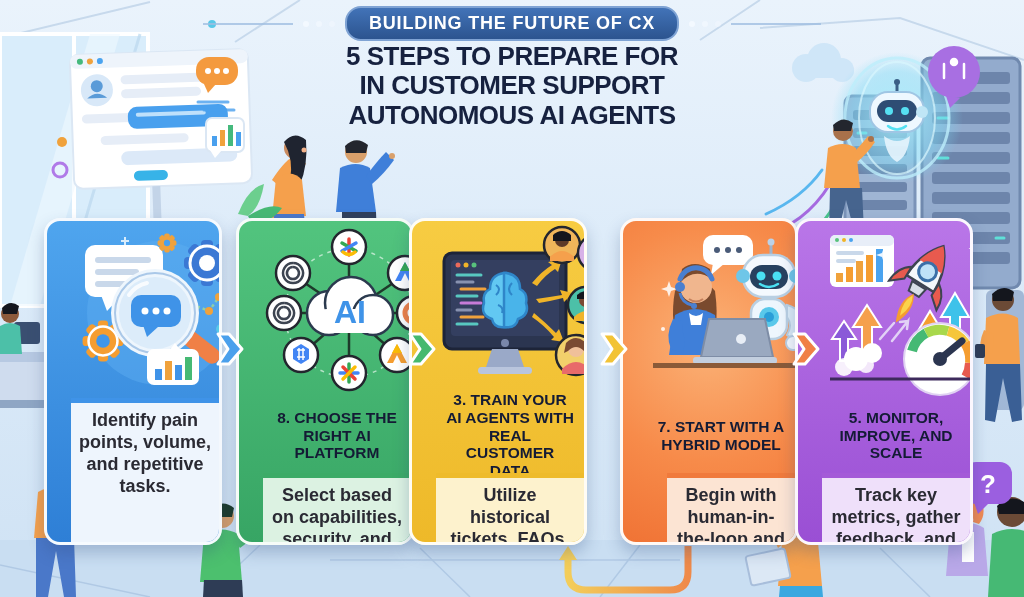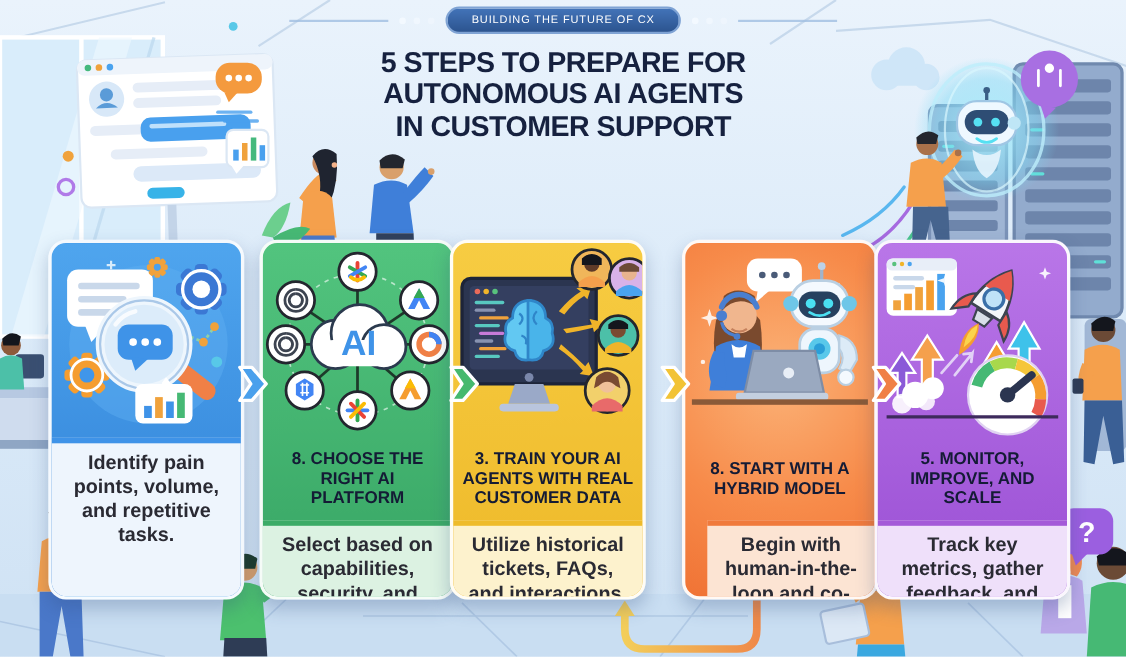--- a/index.html
+++ b/index.html
@@ -2,33 +2,33 @@
 <html><head>
 <meta charset="utf-8">
 <style>
   html,body{margin:0;padding:0;background:#eef4fb;font-family:"Liberation Sans",sans-serif;}
   .stage{position:relative;width:1024px;height:597px;overflow:hidden;
          background:linear-gradient(180deg,#eaf3fc 0%,#dcebf9 45%,#cfe2f4 100%);}
   svg{display:block}
   
   .banner{position:absolute;top:6px;left:0;width:100%;display:flex;align-items:center;justify-content:center;gap:10px;z-index:5;}
   .banner-pill{background:linear-gradient(180deg,#4273b8,#2c548f);border:2px solid #7fa3d4;color:#ffffff;
-    font-weight:normal;font-size:10px;letter-spacing:.8px;padding:5px 22px;border-radius:16px;white-space:nowrap;}
+    font-weight:bold;font-size:18px;letter-spacing:.8px;padding:5px 22px;border-radius:16px;white-space:nowrap;}
   .banner-dots{display:flex;gap:7px;align-items:center;}
   .banner-dots i{width:6px;height:6px;border-radius:50%;background:#f4f9ff;opacity:.9;}
   .banner-dots i:nth-child(2){opacity:.65}
   .banner-dots i:nth-child(3){opacity:.45}
   .banner-line{width:90px;height:2px;background:rgba(160,190,225,.8);}
   
   .title{position:absolute;top:42px;left:0;width:100%;text-align:center;z-index:5;
     color:#16213f;font-weight:bold;font-size:26px;line-height:1.13;letter-spacing:-.5px;}
   
   .card{position:absolute;top:218px;width:178px;height:327px;border-radius:16px;border:3px solid rgba(255,255,255,.95);
     box-sizing:border-box;overflow:hidden;z-index:4;box-shadow:0 8px 16px rgba(45,75,125,.28);
-    display:flex;flex-direction:column;}
+    display:flex;flex-direction:column;padding-left:24px;}
   .card-art{height:177px;position:relative;flex:none;}
   .card-title{height:75px;flex:none;display:flex;align-items:center;justify-content:center;text-align:center;
     font-weight:bold;font-size:15.5px;line-height:1.14;color:#141b35;padding:0 8px;box-sizing:border-box;}
   .card-desc{flex:1;text-align:center;font-weight:bold;font-size:18px;line-height:1.22;color:#2a2a33;
     padding:7px 8px;box-sizing:border-box;}
   .c1{left:44px;background:linear-gradient(180deg,#4fa5ee,#2e7fd6);}
   .c2{left:236px;background:linear-gradient(180deg,#52c47e,#37a564);}
   .c3{left:409px;background:linear-gradient(180deg,#f7cc42,#eeb929);}
   .c4{left:620px;background:radial-gradient(circle at 50% 38%,#fbb277 0%,#f78b4a 55%,#f07335 100%);}
   .c5{left:795px;background:linear-gradient(180deg,#b976e8,#9a4fd4);}
@@ -322,22 +322,22 @@
     <div class="banner-dots">
         <i></i>
         <i></i>
         <i></i>
       </div>
     <div class="banner-line"></div>
   </div>
 
   <div class="title">
     <div>5 STEPS TO PREPARE FOR</div>
+    <div>IN CUSTOMER SUPPORT</div>
     <div>AUTONOMOUS AI AGENTS</div>
-    <div>IN CUSTOMER SUPPORT</div>
   </div>
 
   <div class="card c1">
     <div class="card-art">
       <svg width="172" height="177" viewBox="0 0 172 177">
         <circle cx="88" cy="92" r="72" fill="#5fb0f2" opacity=".45"></circle>
 
         <rect x="14" y="24" width="78" height="52" rx="10" fill="#ffffff"></rect>
         <path d="M30,74 l6,16 14,-15 Z" fill="#ffffff"></path>
         <g fill="#c9d8ea">
@@ -616,21 +616,21 @@
 
         <g>
           <path d="M62,98 l56,0 8,38 -72,0 Z" fill="#9aa9c0"></path>
           <path d="M62,98 l56,0 8,38 -72,0 Z" fill="none" stroke="#7e8da6" stroke-width="2"></path>
           <circle cx="94" cy="118" r="5" fill="#e8eef6"></circle>
           <rect x="46" y="136" width="84" height="7" rx="3" fill="#c3cfdf"></rect>
         </g>
         <rect x="6" y="142" width="160" height="5" fill="#8a5a38"></rect>
       </svg>
     </div>
-    <div class="card-title">8. START WITH A HYBRID MODEL</div>
+    <div class="card-title">7. START WITH A HYBRID MODEL</div>
     <div class="card-desc">Begin with human-in-the-loop and co-pilot assistance.</div>
   </div>
 
   <div class="card c5">
     <div class="card-art">
       <svg width="172" height="177" viewBox="0 0 172 177">
 
         <g>
           <rect x="8" y="14" width="64" height="52" rx="6" fill="#ffffff"></rect>
           <rect x="8" y="14" width="64" height="11" rx="5" fill="#e8eef8"></rect>

